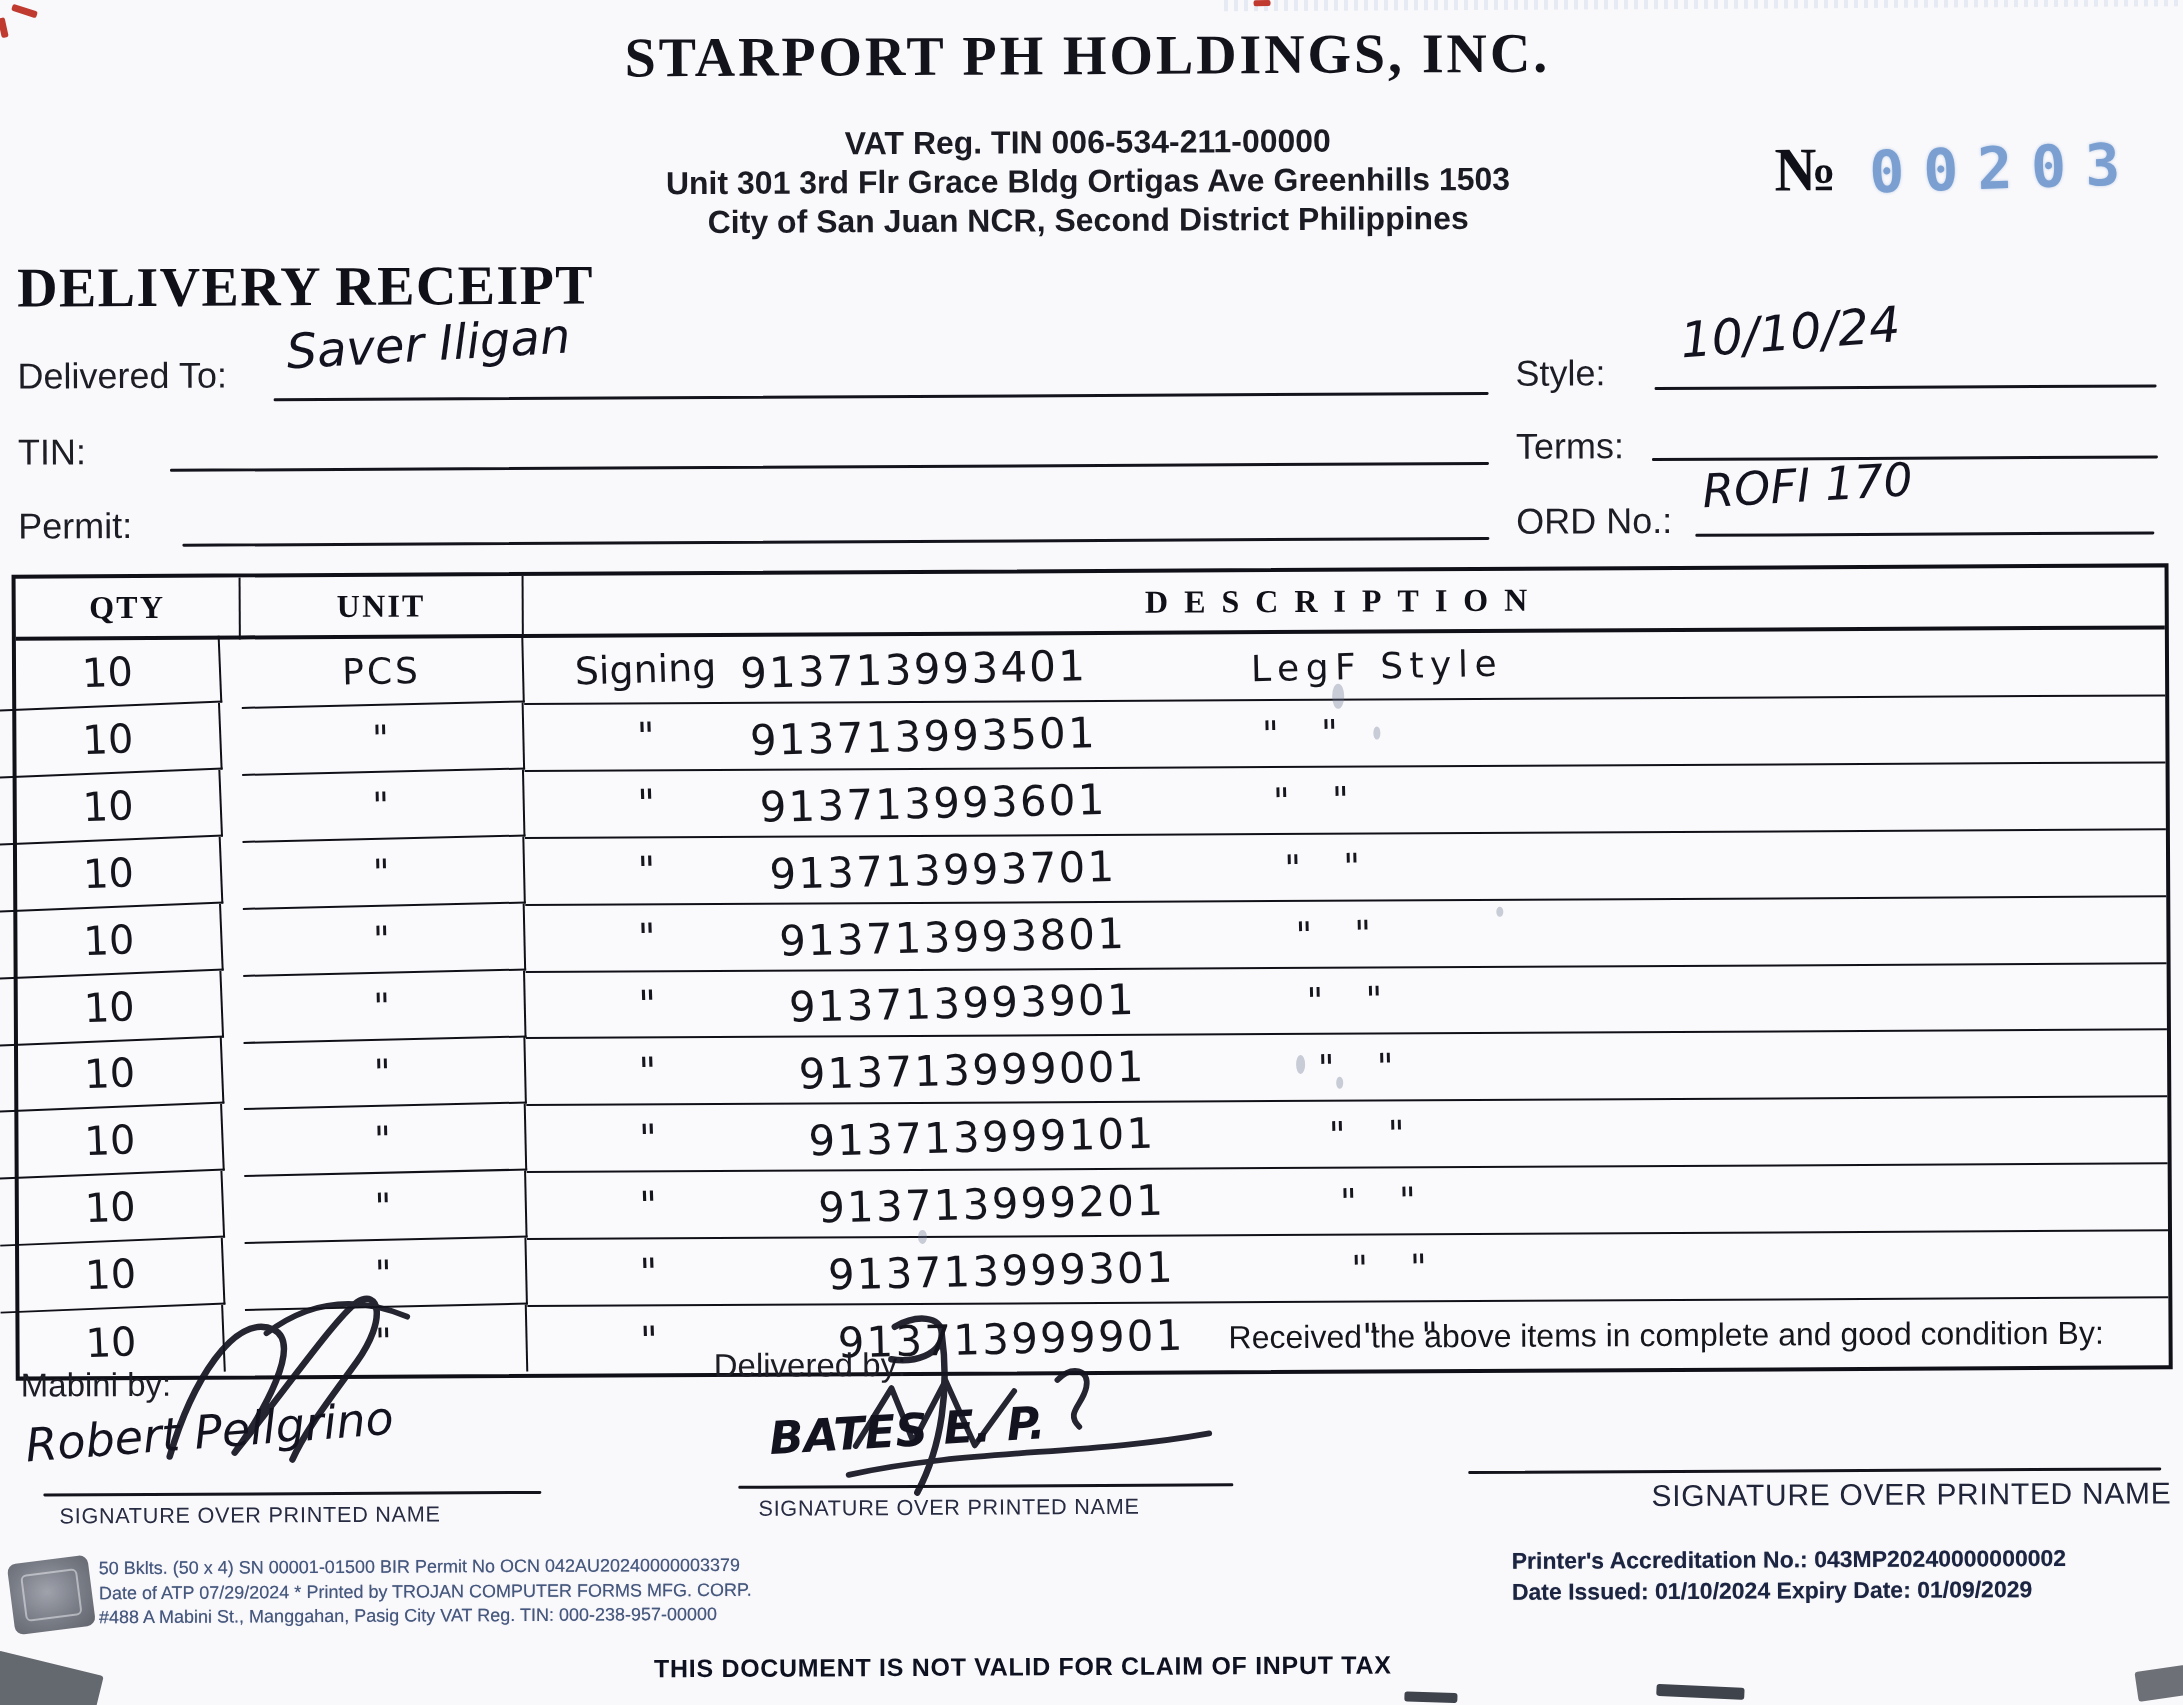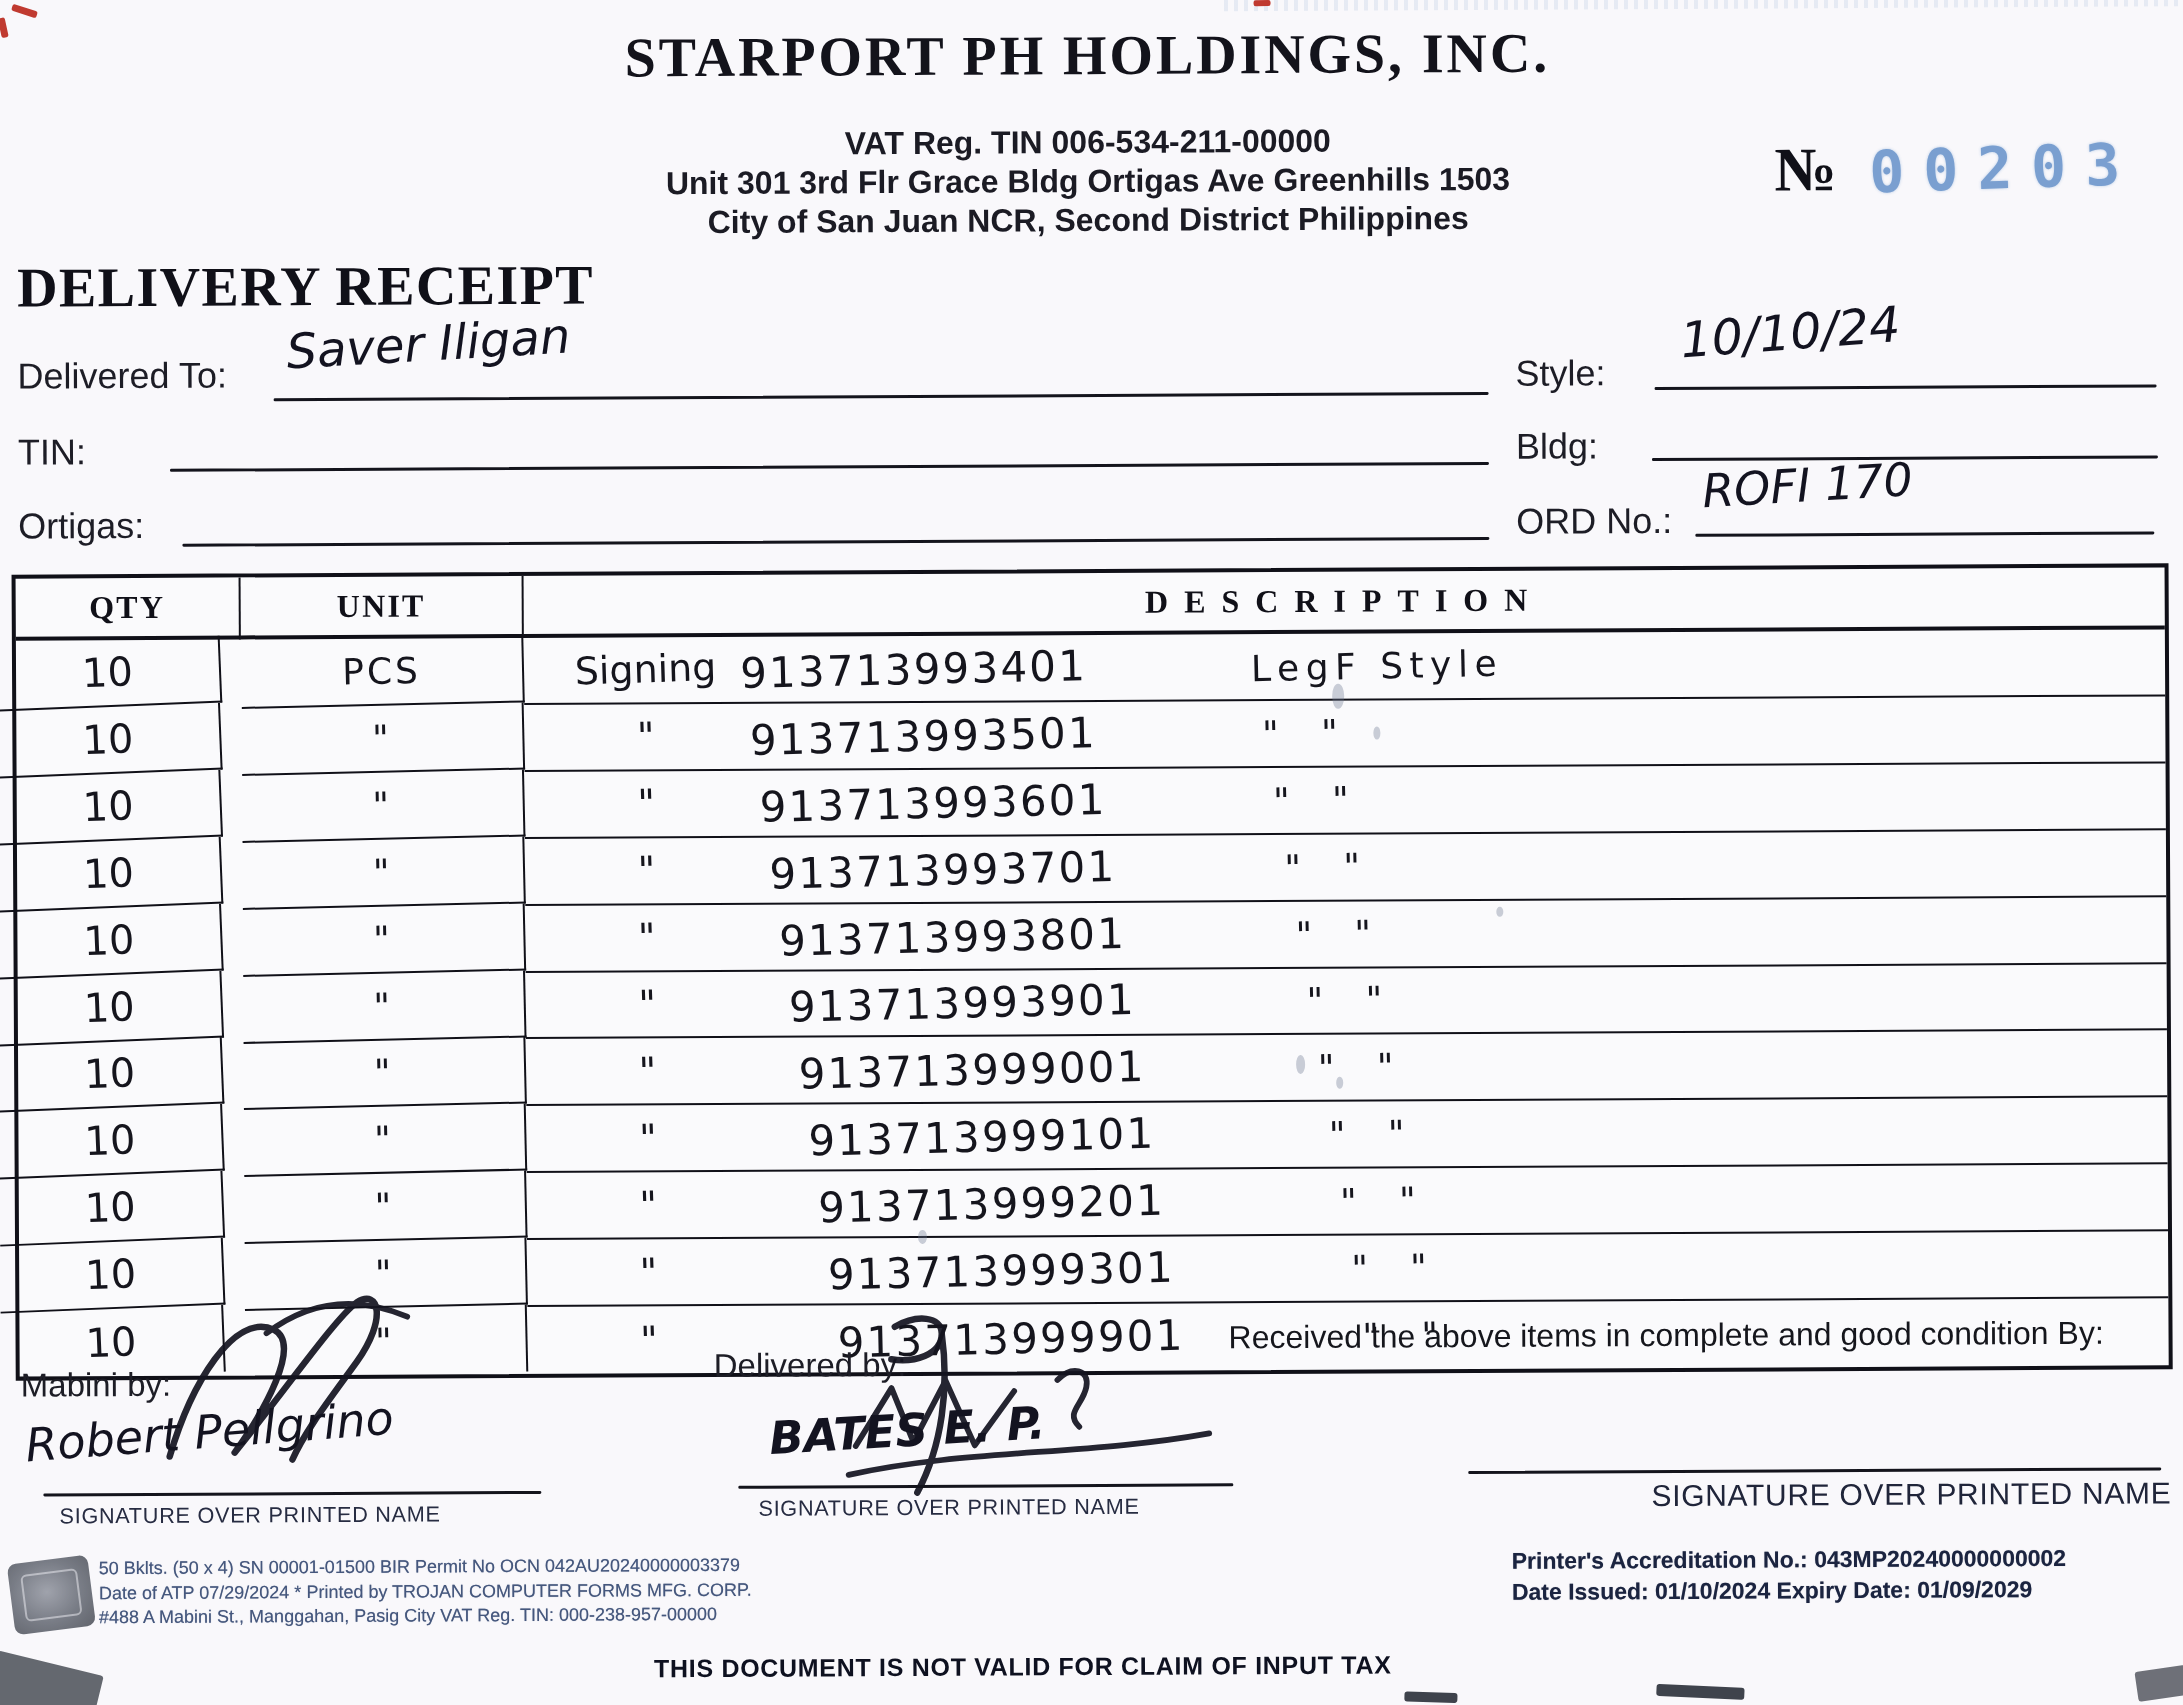--- a/index.html
+++ b/index.html
@@ -86,24 +86,24 @@
     <div class="abs hw-script fv" style="top:312px;left:289px;font-size:48px;transform:rotate(-3deg);">Saver Iligan</div>
     <div class="line" style="top:394px;left:276px;width:1215px;"></div>
 
     <div class="abs label" style="top:355px;left:1518px;">Style:</div>
     <div class="abs hw-script fv" style="top:308px;left:1683px;font-size:49px;transform:rotate(-4deg);">10/10/24</div>
     <div class="line" style="top:390px;left:1657px;width:502px;"></div>
 
     <div class="abs label" style="top:426px;left:20px;">TIN:</div>
     <div class="line" style="top:464px;left:172px;width:1319px;"></div>
 
-    <div class="abs label" style="top:428px;left:1518px;">Bldg:</div>
+    <div class="abs label" style="top:428px;left:1518px;">Terms:</div>
     <div class="line" style="top:461px;left:1654px;width:506px;"></div>
 
-    <div class="abs label" style="top:500px;left:20px;">Ortigas:</div>
+    <div class="abs label" style="top:500px;left:20px;">Permit:</div>
     <div class="line" style="top:539px;left:184px;width:1307px;"></div>
 
     <div class="abs label" style="top:503px;left:1518px;">ORD No.:</div>
     <div class="abs hw-script fv" style="top:462px;left:1704px;font-size:46px;transform:rotate(-3deg);">ROFI 170</div>
     <div class="line" style="top:537px;left:1697px;width:459px;"></div>
 
     <div class="doc-table">
       <div class="cell c1 thead">QTY</div>
       <div class="cell c2 thead">UNIT</div>
       <div class="cell thead desc">DESCRIPTION</div>

